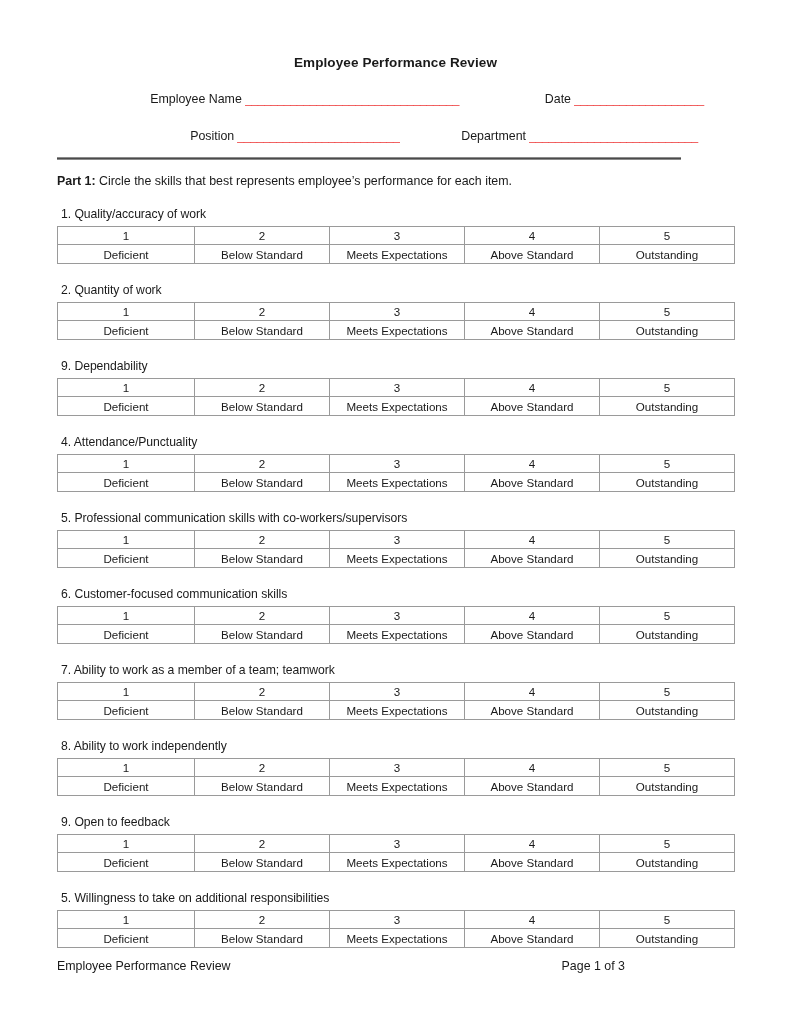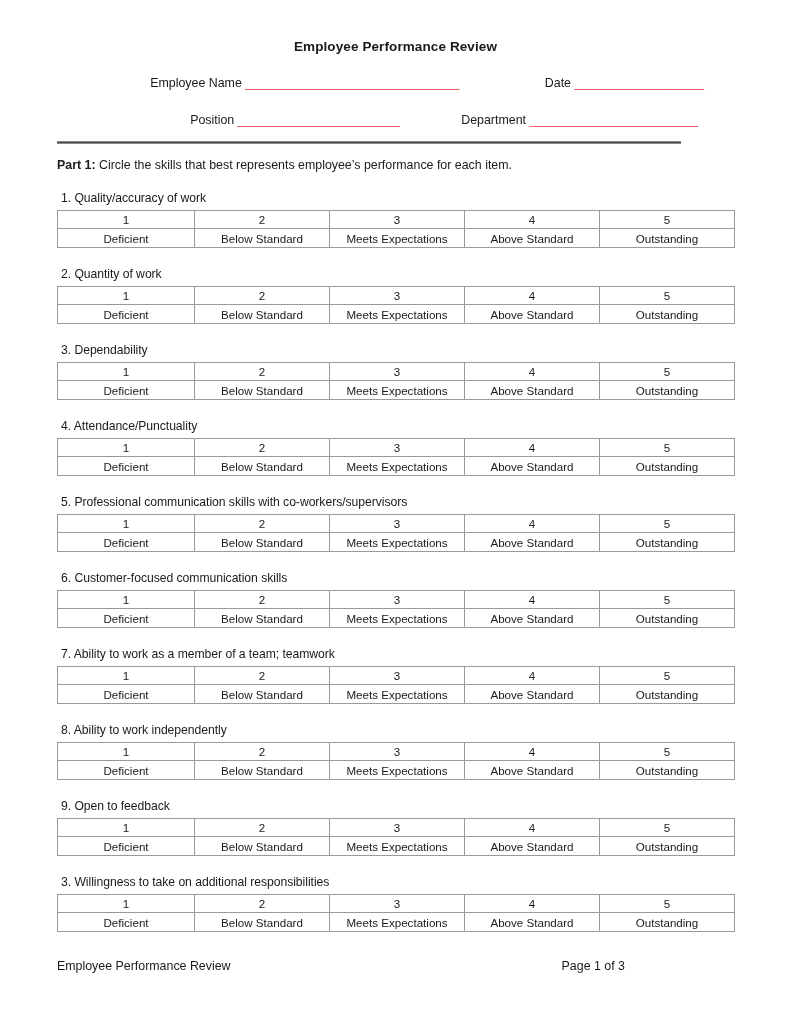--- a/index.html
+++ b/index.html
@@ -17,21 +17,21 @@
     overflow: hidden;
   }
 
   .page {
     position: absolute;
     left: 0;
     top: 0;
     width: 791px;
     height: 1024px;
     box-sizing: border-box;
-    padding: 0 57px;
+    padding: 16px 57px;
   }
 
   
   .doc-title {
     text-align: center;
     font-size: 13.5px;
     font-weight: bold;
     letter-spacing: 0.1px;
     margin: 0;
     padding-top: 38px;
@@ -225,21 +225,21 @@
               <td>Deficient</td>
               <td>Below Standard</td>
               <td>Meets Expectations</td>
               <td>Above Standard</td>
               <td>Outstanding</td>
             </tr>
           </tbody>
         </table>
       </div>
       <div class="item-block">
-        <div class="item-heading">3. Dependability</div>
+        <div class="item-heading">9. Dependability</div>
         <table class="rating-table">
           <colgroup>
             <col class="c1">
             <col class="c2">
             <col class="c3">
             <col class="c4">
             <col class="c5">
           </colgroup>
           <tbody>
             <tr class="score-row">
@@ -421,21 +421,21 @@
               <td>Deficient</td>
               <td>Below Standard</td>
               <td>Meets Expectations</td>
               <td>Above Standard</td>
               <td>Outstanding</td>
             </tr>
           </tbody>
         </table>
       </div>
       <div class="item-block">
-        <div class="item-heading">3. Willingness to take on additional responsibilities</div>
+        <div class="item-heading">5. Willingness to take on additional responsibilities</div>
         <table class="rating-table">
           <colgroup>
             <col class="c1">
             <col class="c2">
             <col class="c3">
             <col class="c4">
             <col class="c5">
           </colgroup>
           <tbody>
             <tr class="score-row">

